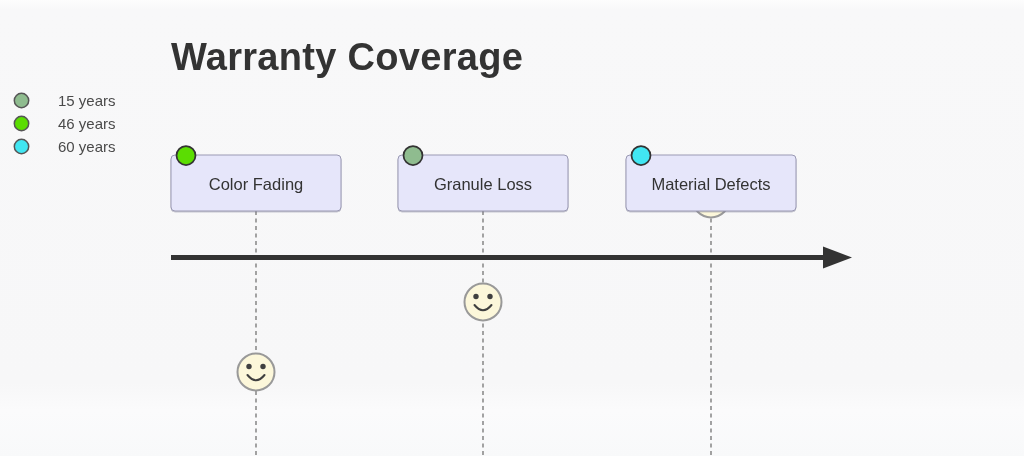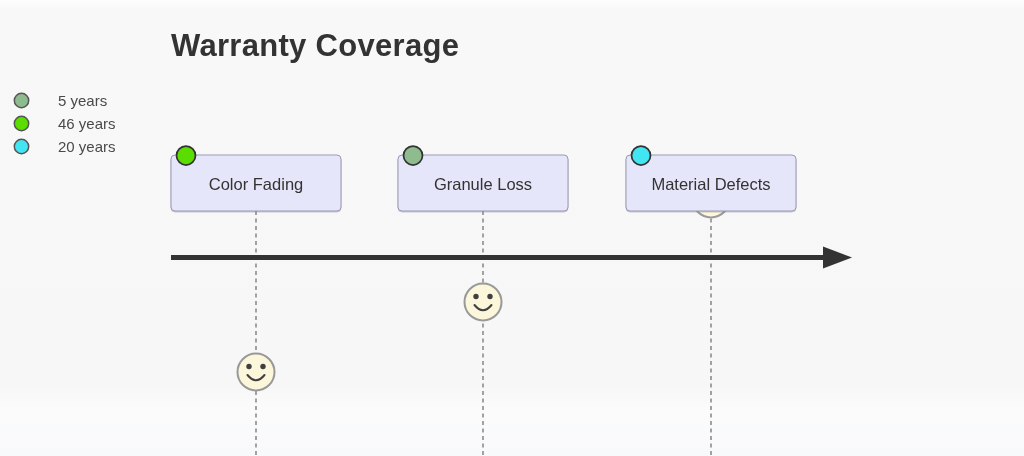--- a/index.html
+++ b/index.html
@@ -4,22 +4,22 @@
 <style>
   * { margin:0; padding:0; box-sizing:border-box; }
   html,body { width:1024px; height:456px; }
   .stage {
     position:relative; width:1024px; height:456px; overflow:hidden;
     font-family:"Liberation Sans", sans-serif;
     background:linear-gradient(180deg, #fdfdfd 0%, #f8f8f9 2%, #f7f7f8 84%, #fbfbfc 90%, #f8f9fa 100%);
   }
   .scene { position:absolute; left:0; top:0; }
   .title {
-    position:absolute; left:171px; top:28px;
-    font-size:31px; font-weight:700; color:#333; letter-spacing:0.3px;
+    position:absolute; left:171px; top:36px;
+    font-size:38px; font-weight:700; color:#333; letter-spacing:0.3px;
     white-space:nowrap;
   }
   .legend { position:absolute; left:13px; top:89px; list-style:none; }
   .legend-row { display:flex; align-items:center; height:23px; }
   .legend-swatch { width:17px; height:17px; display:block; flex:0 0 17px; }
   .legend-label { margin-left:28px; font-size:15px; color:#4a4a4a; white-space:nowrap; }
   .task-label { font-size:16.5px; fill:#333; }
   .task-box { filter:drop-shadow(0.5px 1px 0.6px rgba(110,110,135,0.35)); }
 </style>
 </head>
@@ -76,29 +76,29 @@
     </g>
   </svg>
 
   <div class="title">Warranty Coverage</div>
 
   <ul class="legend">
     <li class="legend-row">
       <svg class="legend-swatch" width="17" height="17" viewBox="0 0 17 17">
         <circle cx="8.5" cy="8.5" r="7.2" stroke="#555555" stroke-width="1.5" fill="#8fbc8f"></circle>
       </svg>
-      <span class="legend-label">5 years</span>
+      <span class="legend-label">15 years</span>
     </li>
     <li class="legend-row">
       <svg class="legend-swatch" width="17" height="17" viewBox="0 0 17 17">
         <circle cx="8.5" cy="8.5" r="7.2" stroke="#555555" stroke-width="1.5" fill="#5bdd02"></circle>
       </svg>
       <span class="legend-label">46 years</span>
     </li>
     <li class="legend-row">
       <svg class="legend-swatch" width="17" height="17" viewBox="0 0 17 17">
         <circle cx="8.5" cy="8.5" r="7.2" stroke="#555555" stroke-width="1.5" fill="#41e6f2"></circle>
       </svg>
-      <span class="legend-label">20 years</span>
+      <span class="legend-label">60 years</span>
     </li>
   </ul>
 
 </div>
 
 </body></html>

